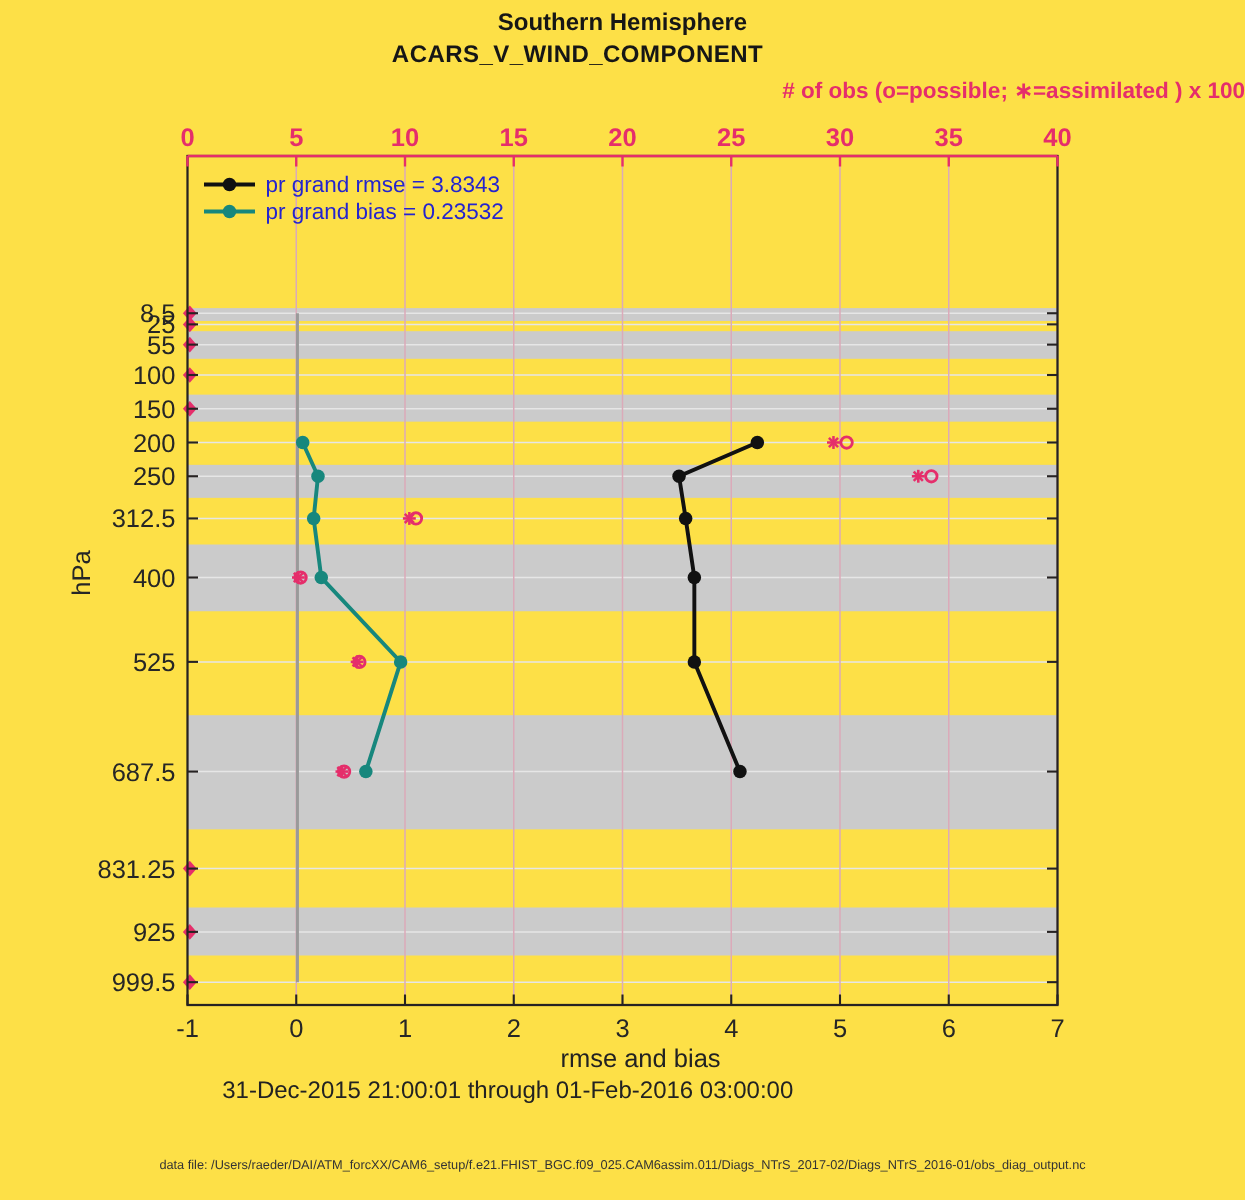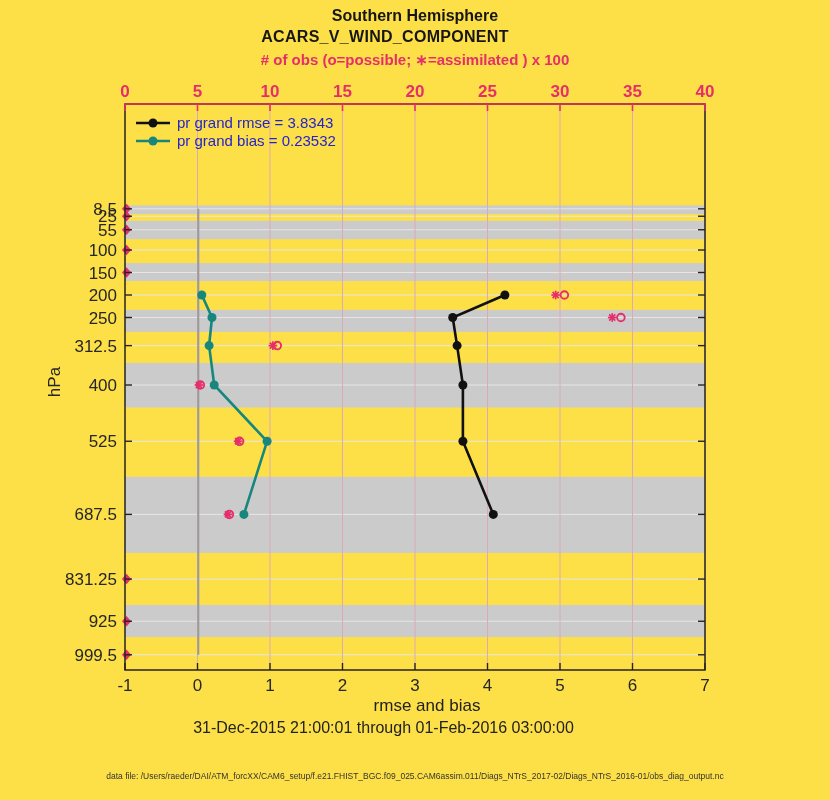--- a/index.html
+++ b/index.html
@@ -1,25 +1,25 @@
 <!DOCTYPE html>
 <html><head>
 <meta charset="utf-8">
 <style>
   html,body{margin:0;padding:0;background:#fff;}
   .fig{position:relative;width:830px;height:800px;background:#fde047;overflow:hidden;
        font-family:"Liberation Sans",sans-serif;}
   .fig div{position:absolute;}
   .t1{top:7px;left:0;width:830px;text-align:center;font-size:16px;font-weight:bold;color:#161616;}
   .t2{top:28px;left:0;width:770px;text-align:center;font-size:16px;font-weight:bold;color:#161616;letter-spacing:.3px;}
-  .t3{top:51px;left:0;width:830px;text-align:center;font-size:15px;font-weight:bold;}
+  .t3{top:51px;left:0;width:830px;text-align:right;font-size:15px;font-weight:bold;}
   .ylab{top:372px;left:22px;width:66px;text-align:center;font-size:17px;color:#262626;
         transform:rotate(-90deg);}
   .xlab{top:696px;left:0;width:830px;text-align:center;font-size:17px;color:#222222;padding-left:12px;}
-  .daterange{top:719px;left:0;width:677px;text-align:center;font-size:16px;color:#222222;padding-left:45px;}
+  .daterange{top:719px;left:0;width:677px;text-align:center;font-size:16px;color:#222222;}
   .datafile{top:771px;left:0;width:830px;text-align:center;font-size:8.5px;color:#333333;}
   svg{position:absolute;top:0;left:0;}
   svg text{font-family:"Liberation Sans",sans-serif;}
   .blab{font-size:17px;fill:#262626;}
   .tlab{font-size:17px;font-weight:bold;}
   .ylabt{font-size:17px;fill:#262626;}
   .leg{font-size:15px;}
 </style>
 </head>
 <body>

